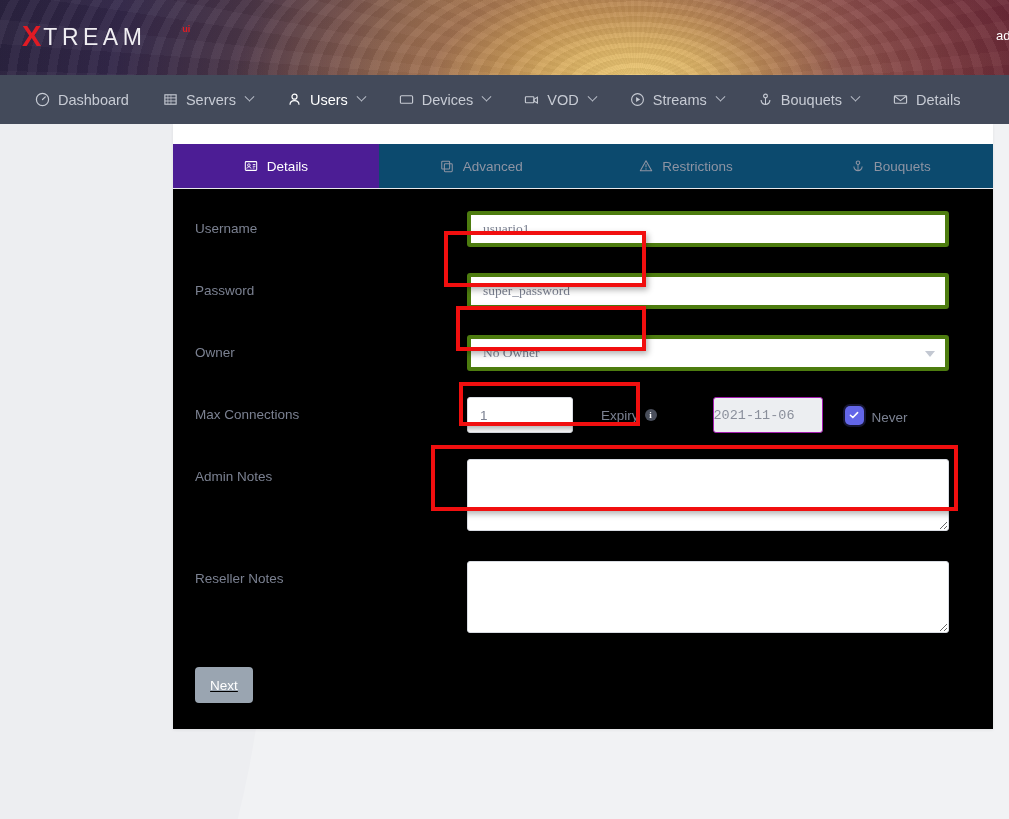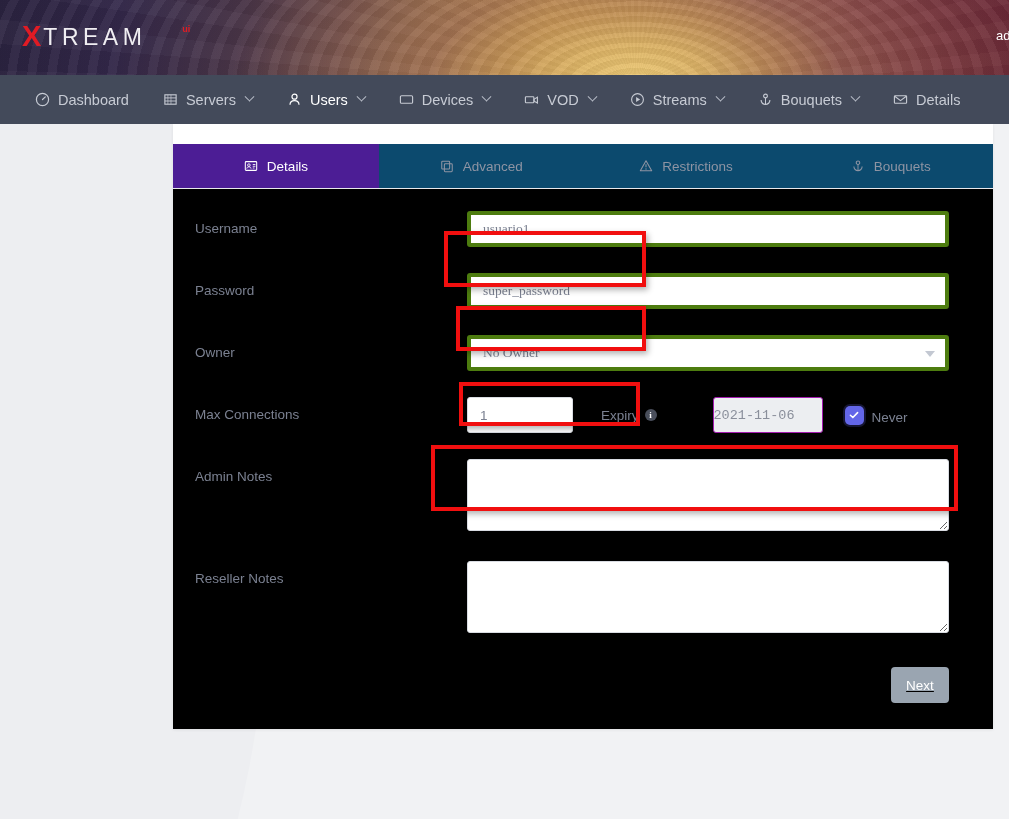--- a/index.html
+++ b/index.html
@@ -311,21 +311,20 @@
     display: inline-flex;
     align-items: center;
     justify-content: center;
     cursor: pointer;
     box-shadow: 0 0 0 2px rgba(99,102,232,0.22);
   }
   .cbx svg { display: block; }
 
   .footer-row {
     display: flex;
-    justify-content: flex-end;
     padding-top: 4px;
     text-decoration: underline;
   }
   .btn-next {
     background: #9aa5b1;
     color: #ffffff;
     border: none;
     border-radius: 4px;
     width: 58px;
     height: 36px;

